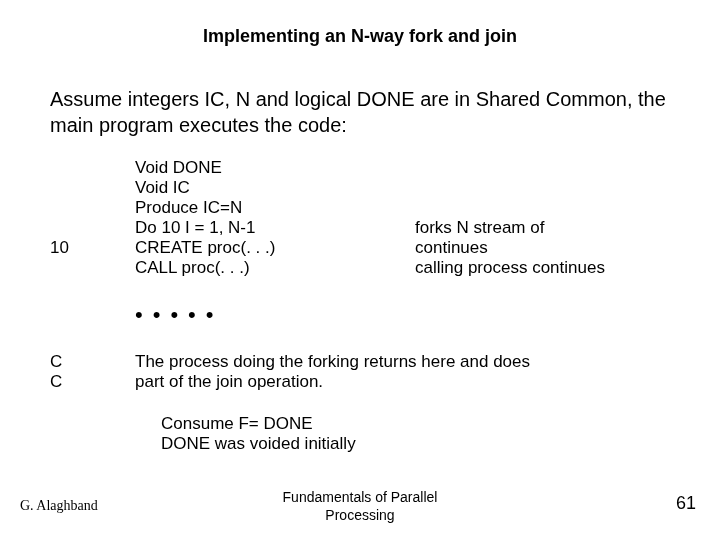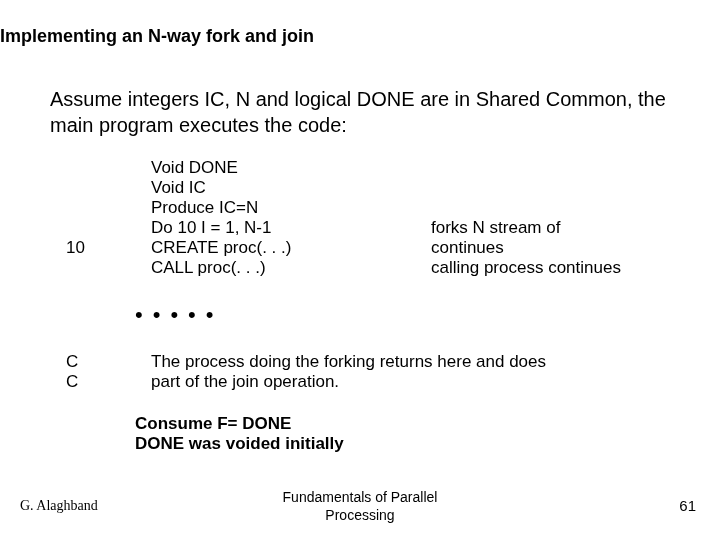--- a/index.html
+++ b/index.html
@@ -17,57 +17,56 @@
     width: 720px;
     height: 540px;
     position: relative;
     box-sizing: border-box;
   }
   .title {
     position: absolute;
     top: 26px;
     left: 0;
     width: 720px;
-    text-align: left;
+    text-align: center;
     font-weight: bold;
     font-size: 18px;
   }
   .intro {
     position: absolute;
     top: 86px;
     left: 50px;
     width: 630px;
     font-size: 20px;
     line-height: 1.3;
   }
   .code-block {
     position: absolute;
     top: 158px;
     left: 50px;
     width: 630px;
     font-size: 17px;
   }
   .code-row { display: flex; }
-  .label-col { width: 85px; flex: 0 0 85px; margin-left: 16px; }
+  .label-col { width: 85px; flex: 0 0 85px; }
   .code-col  { width: 280px; flex: 0 0 280px; }
   .note-col  { flex: 1; }
   .dots {
     margin-top: 24px;
     margin-left: 85px;
     font-size: 22px;
     letter-spacing: 10px;
   }
   .comment-block {
     margin-top: 24px;
     display: flex;
   }
   .bottom-block {
     margin-top: 22px;
-    margin-left: 85px;
-    font-weight: bold;
+    margin-left: 111px;
   }
   .footer-left {
     position: absolute;
     left: 20px;
     bottom: 26px;
     font-size: 14px;
     font-family: Liberation Serif, serif;
   }
   .footer-center {
     position: absolute;
@@ -75,21 +74,21 @@
     width: 720px;
     bottom: 16px;
     text-align: center;
     font-size: 14px;
     line-height: 1.25;
   }
   .footer-right {
     position: absolute;
     right: 24px;
     bottom: 26px;
-    font-size: 15px;
+    font-size: 18px;
   }
 </style>
 </head>
 <body>
 
 <div class="slide">
 
   <div class="title">Implementing an N-way fork and join</div>
 
   <div class="intro">Assume integers IC, N and logical DONE are in Shared Common, the main program executes the code:</div>

